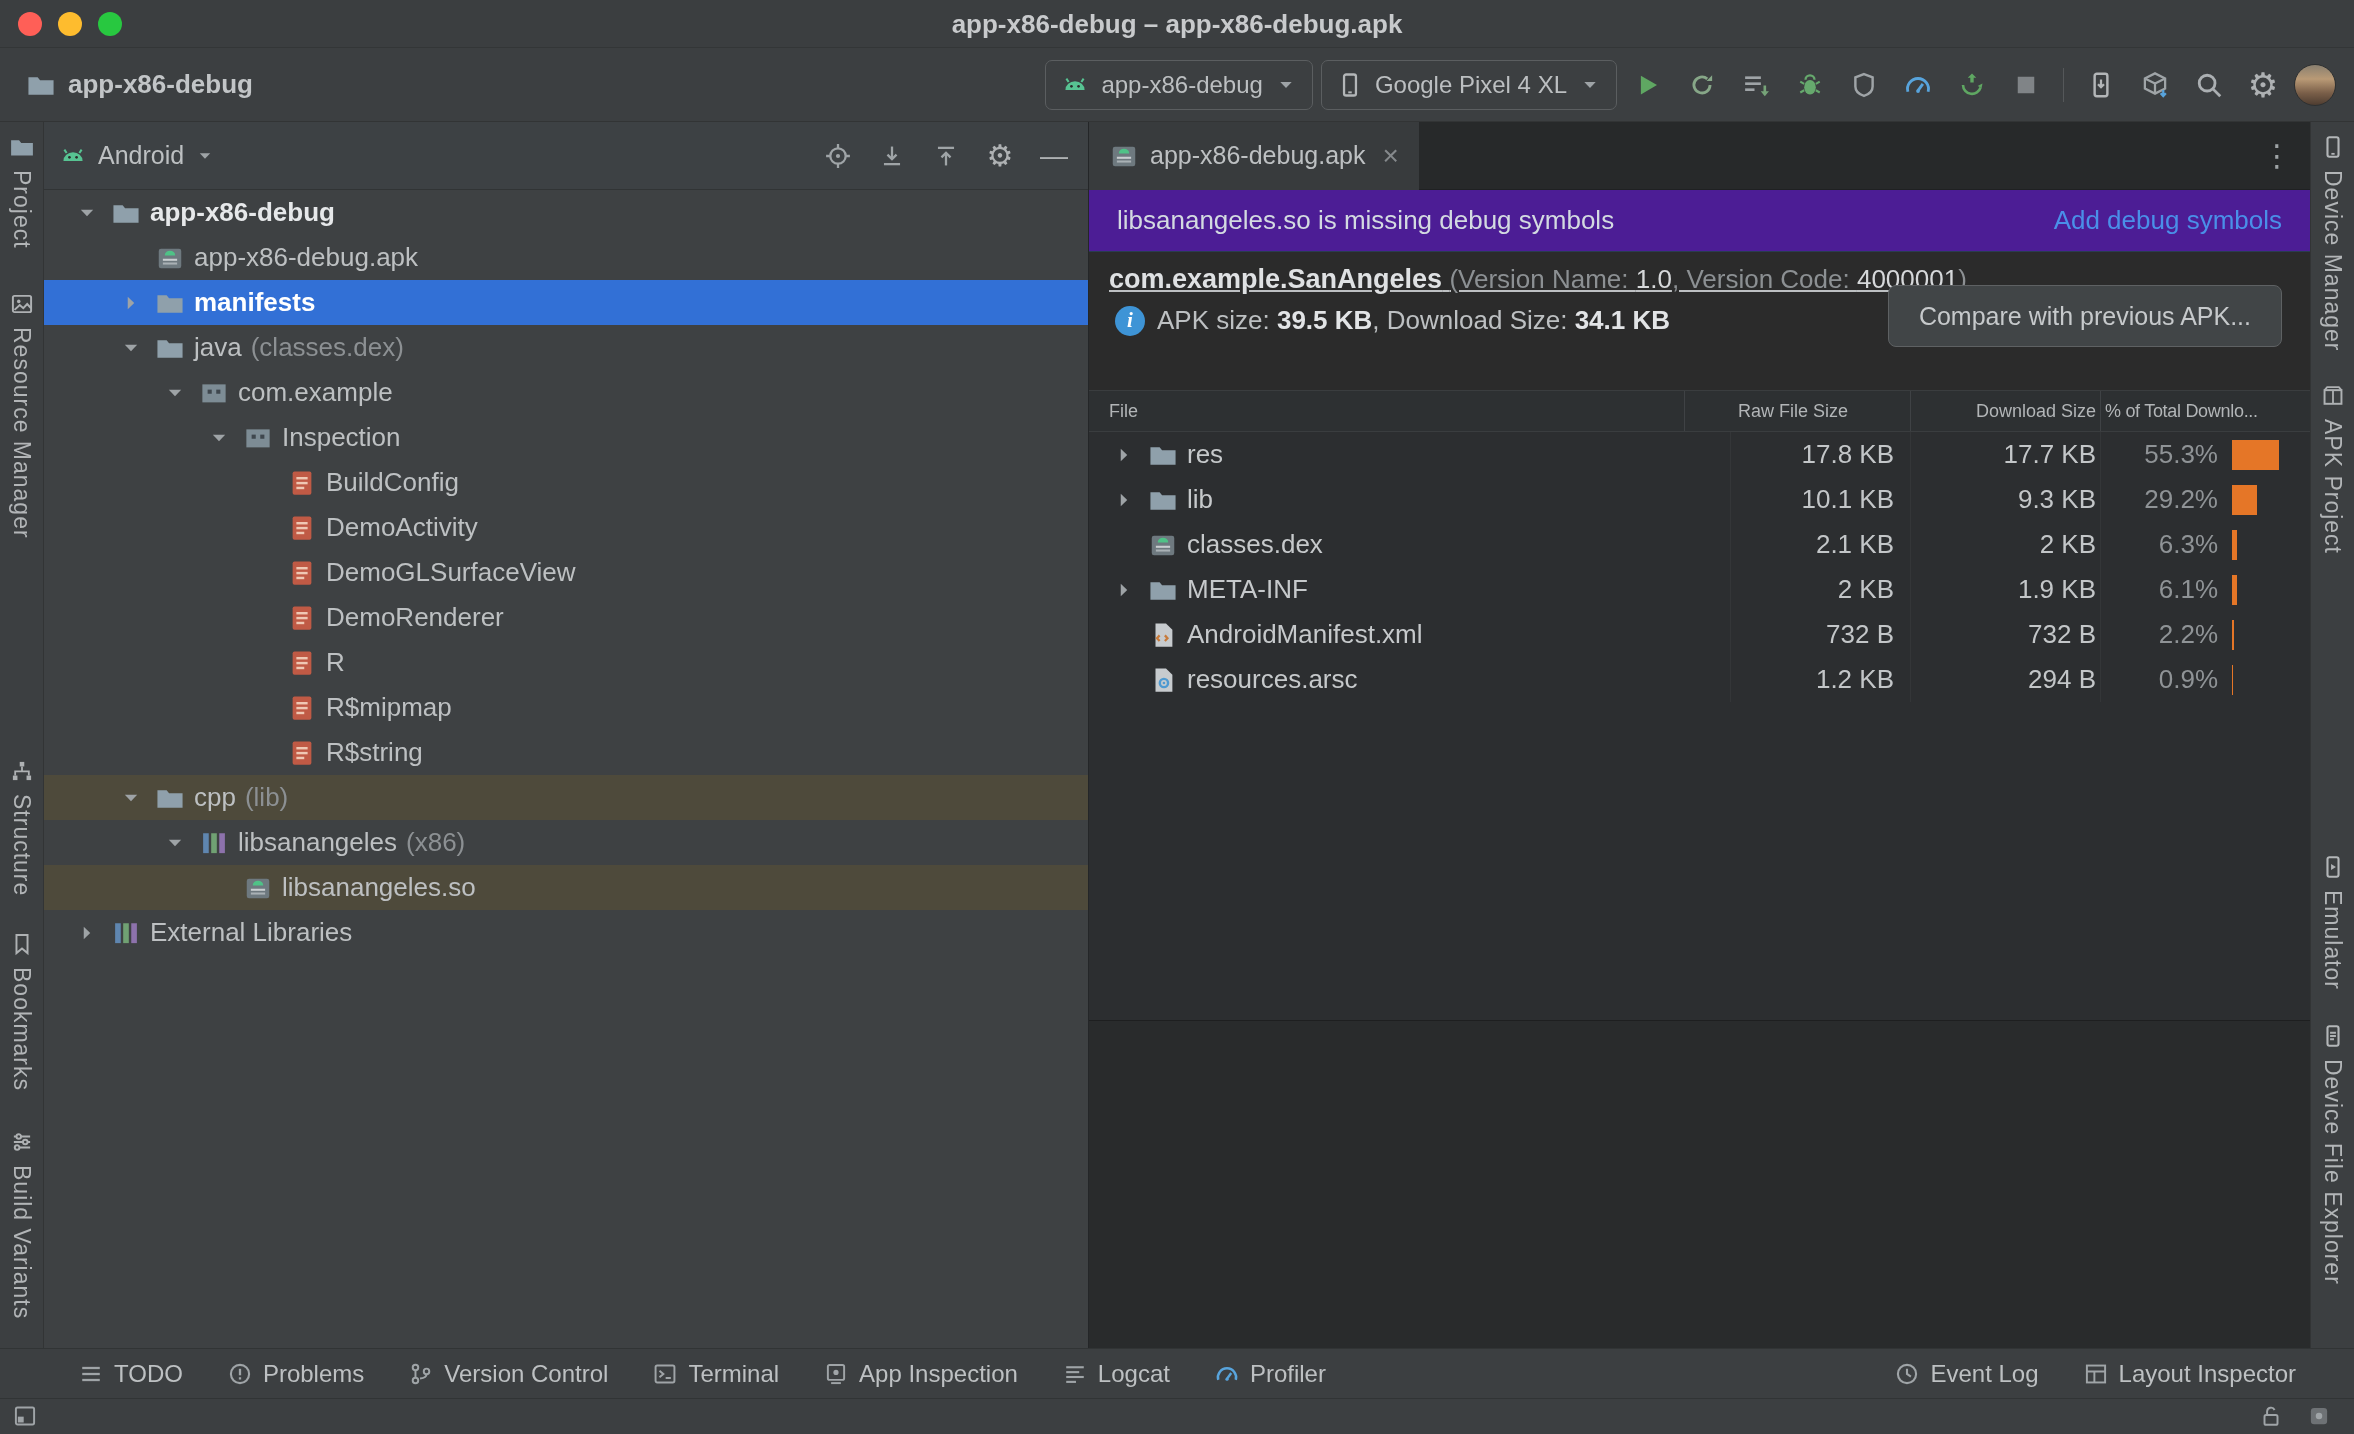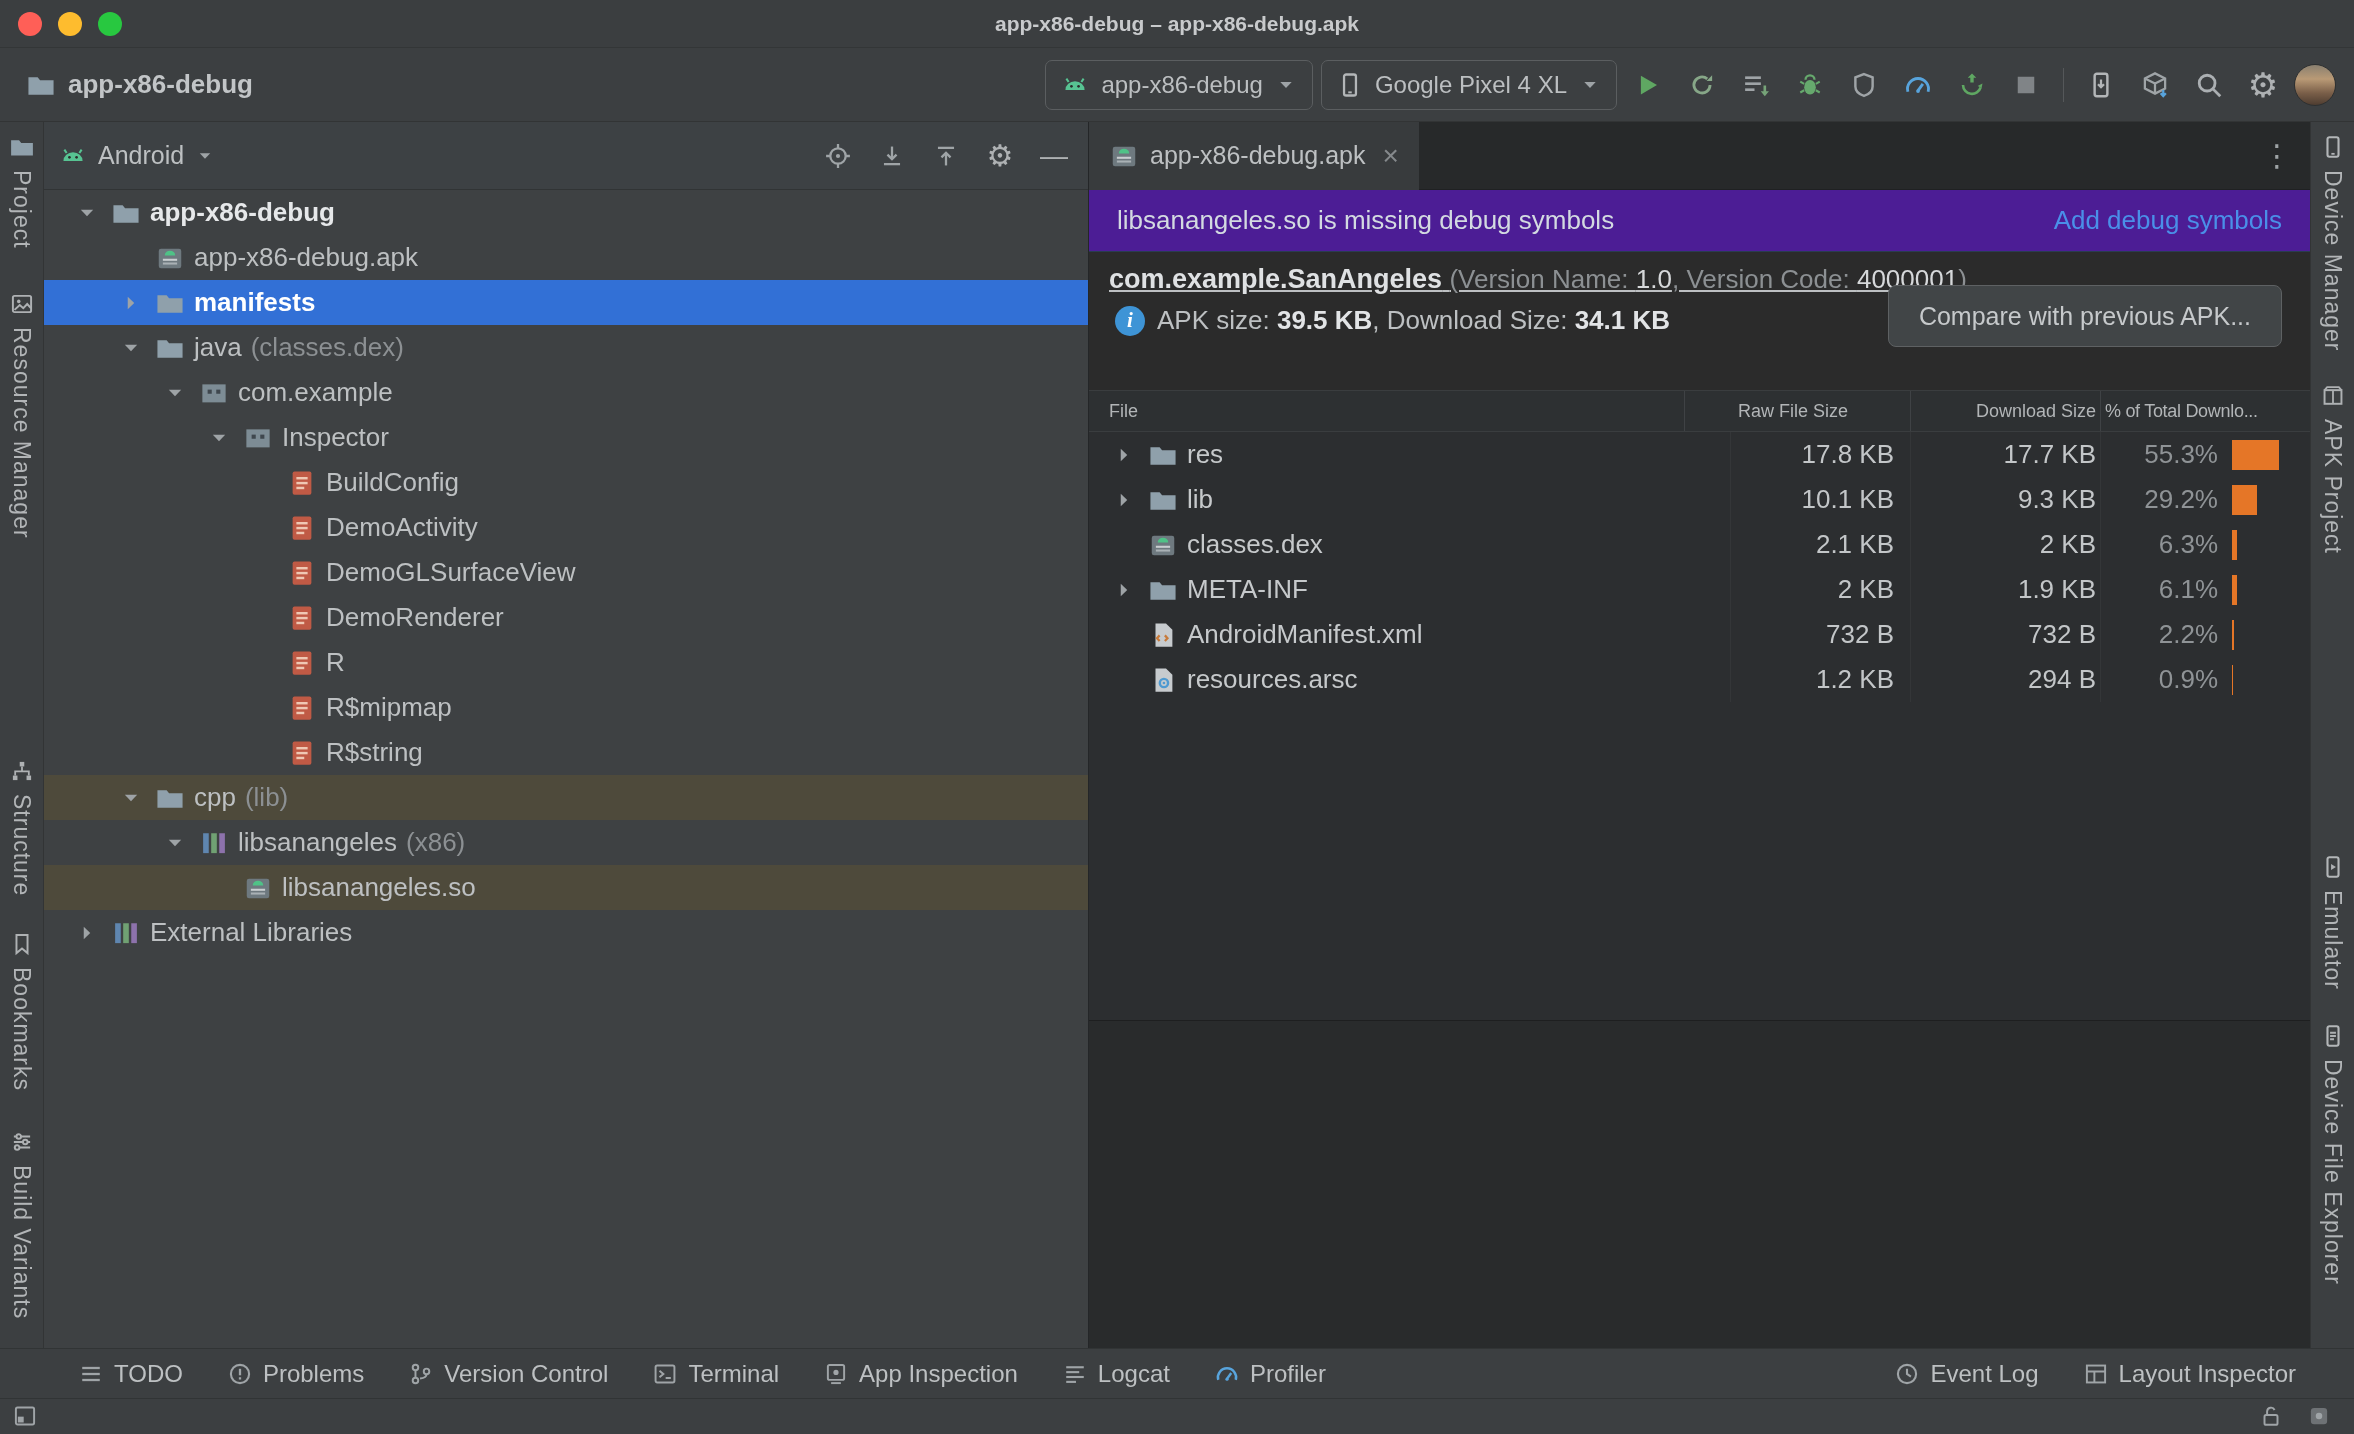--- a/index.html
+++ b/index.html
@@ -8,21 +8,21 @@
     position:relative;width:2354px;height:1434px;overflow:hidden;
     background:#2b2b2b;font-family:"Liberation Sans","DejaVu Sans",sans-serif;
     color:#bdc0c2;-webkit-user-select:none;
   }
   
   .titlebar{position:absolute;top:0;left:0;right:0;height:48px;background:#3b3e40;border-bottom:1px solid #333637;}
   .lights{position:absolute;left:18px;top:12px;display:flex;gap:16px;}
   .light{width:24px;height:24px;border-radius:50%;}
   .l-red{background:#ff5f57;}.l-yellow{background:#febc2e;}.l-green{background:#28c840;}
   .wtitle{position:absolute;left:0;right:0;top:0;height:48px;line-height:48px;text-align:center;
-    font-size:21px;font-weight:600;color:#c8cacc;}
+    font-size:26px;font-weight:600;color:#c8cacc;}
   
   .toolbar{position:absolute;top:48px;left:0;right:0;height:74px;background:#3c3f41;border-bottom:1px solid #323435;
     display:flex;align-items:center;}
   .tb-left{display:flex;align-items:center;gap:12px;padding-left:26px;}
   .tb-pname{font-size:26px;font-weight:700;color:#c2c5c7;}
   .tb-right{margin-left:auto;display:flex;align-items:center;gap:8px;padding-right:18px;}
   .combo{height:50px;border:1px solid #5b5e60;border-radius:7px;background:#3c3f41;
     display:flex;align-items:center;gap:11px;padding:0 14px;font-size:24px;color:#bcbfc1;cursor:default;}
   .tbtn{width:46px;height:46px;border-radius:6px;display:flex;align-items:center;justify-content:center;}
   .tb-sep{width:1px;height:34px;background:#55585a;margin:0 6px;}
@@ -417,21 +417,21 @@
           <span class="chev">
             <svg width="26" height="26" viewBox="0 0 16 16">
               <path d="M4.2 6l3.8 4 3.8-4z" fill="#9ea3a6"></path>
             </svg>
           </span>
           <svg width="30" height="30" viewBox="0 0 16 16">
             <rect x="1.8" y="3.4" width="12.4" height="9.6" fill="#7d8c95"></rect>
             <rect x="4.6" y="6.2" width="2.2" height="2.2" fill="#3f474e"></rect>
             <rect x="9.2" y="6.2" width="2.2" height="2.2" fill="#3f474e"></rect>
           </svg>
-          <span class="tlabel">Inspector</span>
+          <span class="tlabel">Inspection</span>
         </div>
         <div class="tree-row" style="padding-left: 204px;">
           <span class="chev"></span>
           <svg width="30" height="30" viewBox="0 0 16 16">
             <rect x="3" y="1.8" width="10" height="12.4" rx="1" fill="#c05a45"></rect>
             <rect x="5" y="4.8" width="6" height="1.3" fill="#efc8b4"></rect>
             <rect x="5" y="7.4" width="6" height="1.3" fill="#efc8b4"></rect>
             <rect x="5" y="10" width="4.2" height="1.3" fill="#efc8b4"></rect>
           </svg>
           <span class="tlabel">BuildConfig</span>

